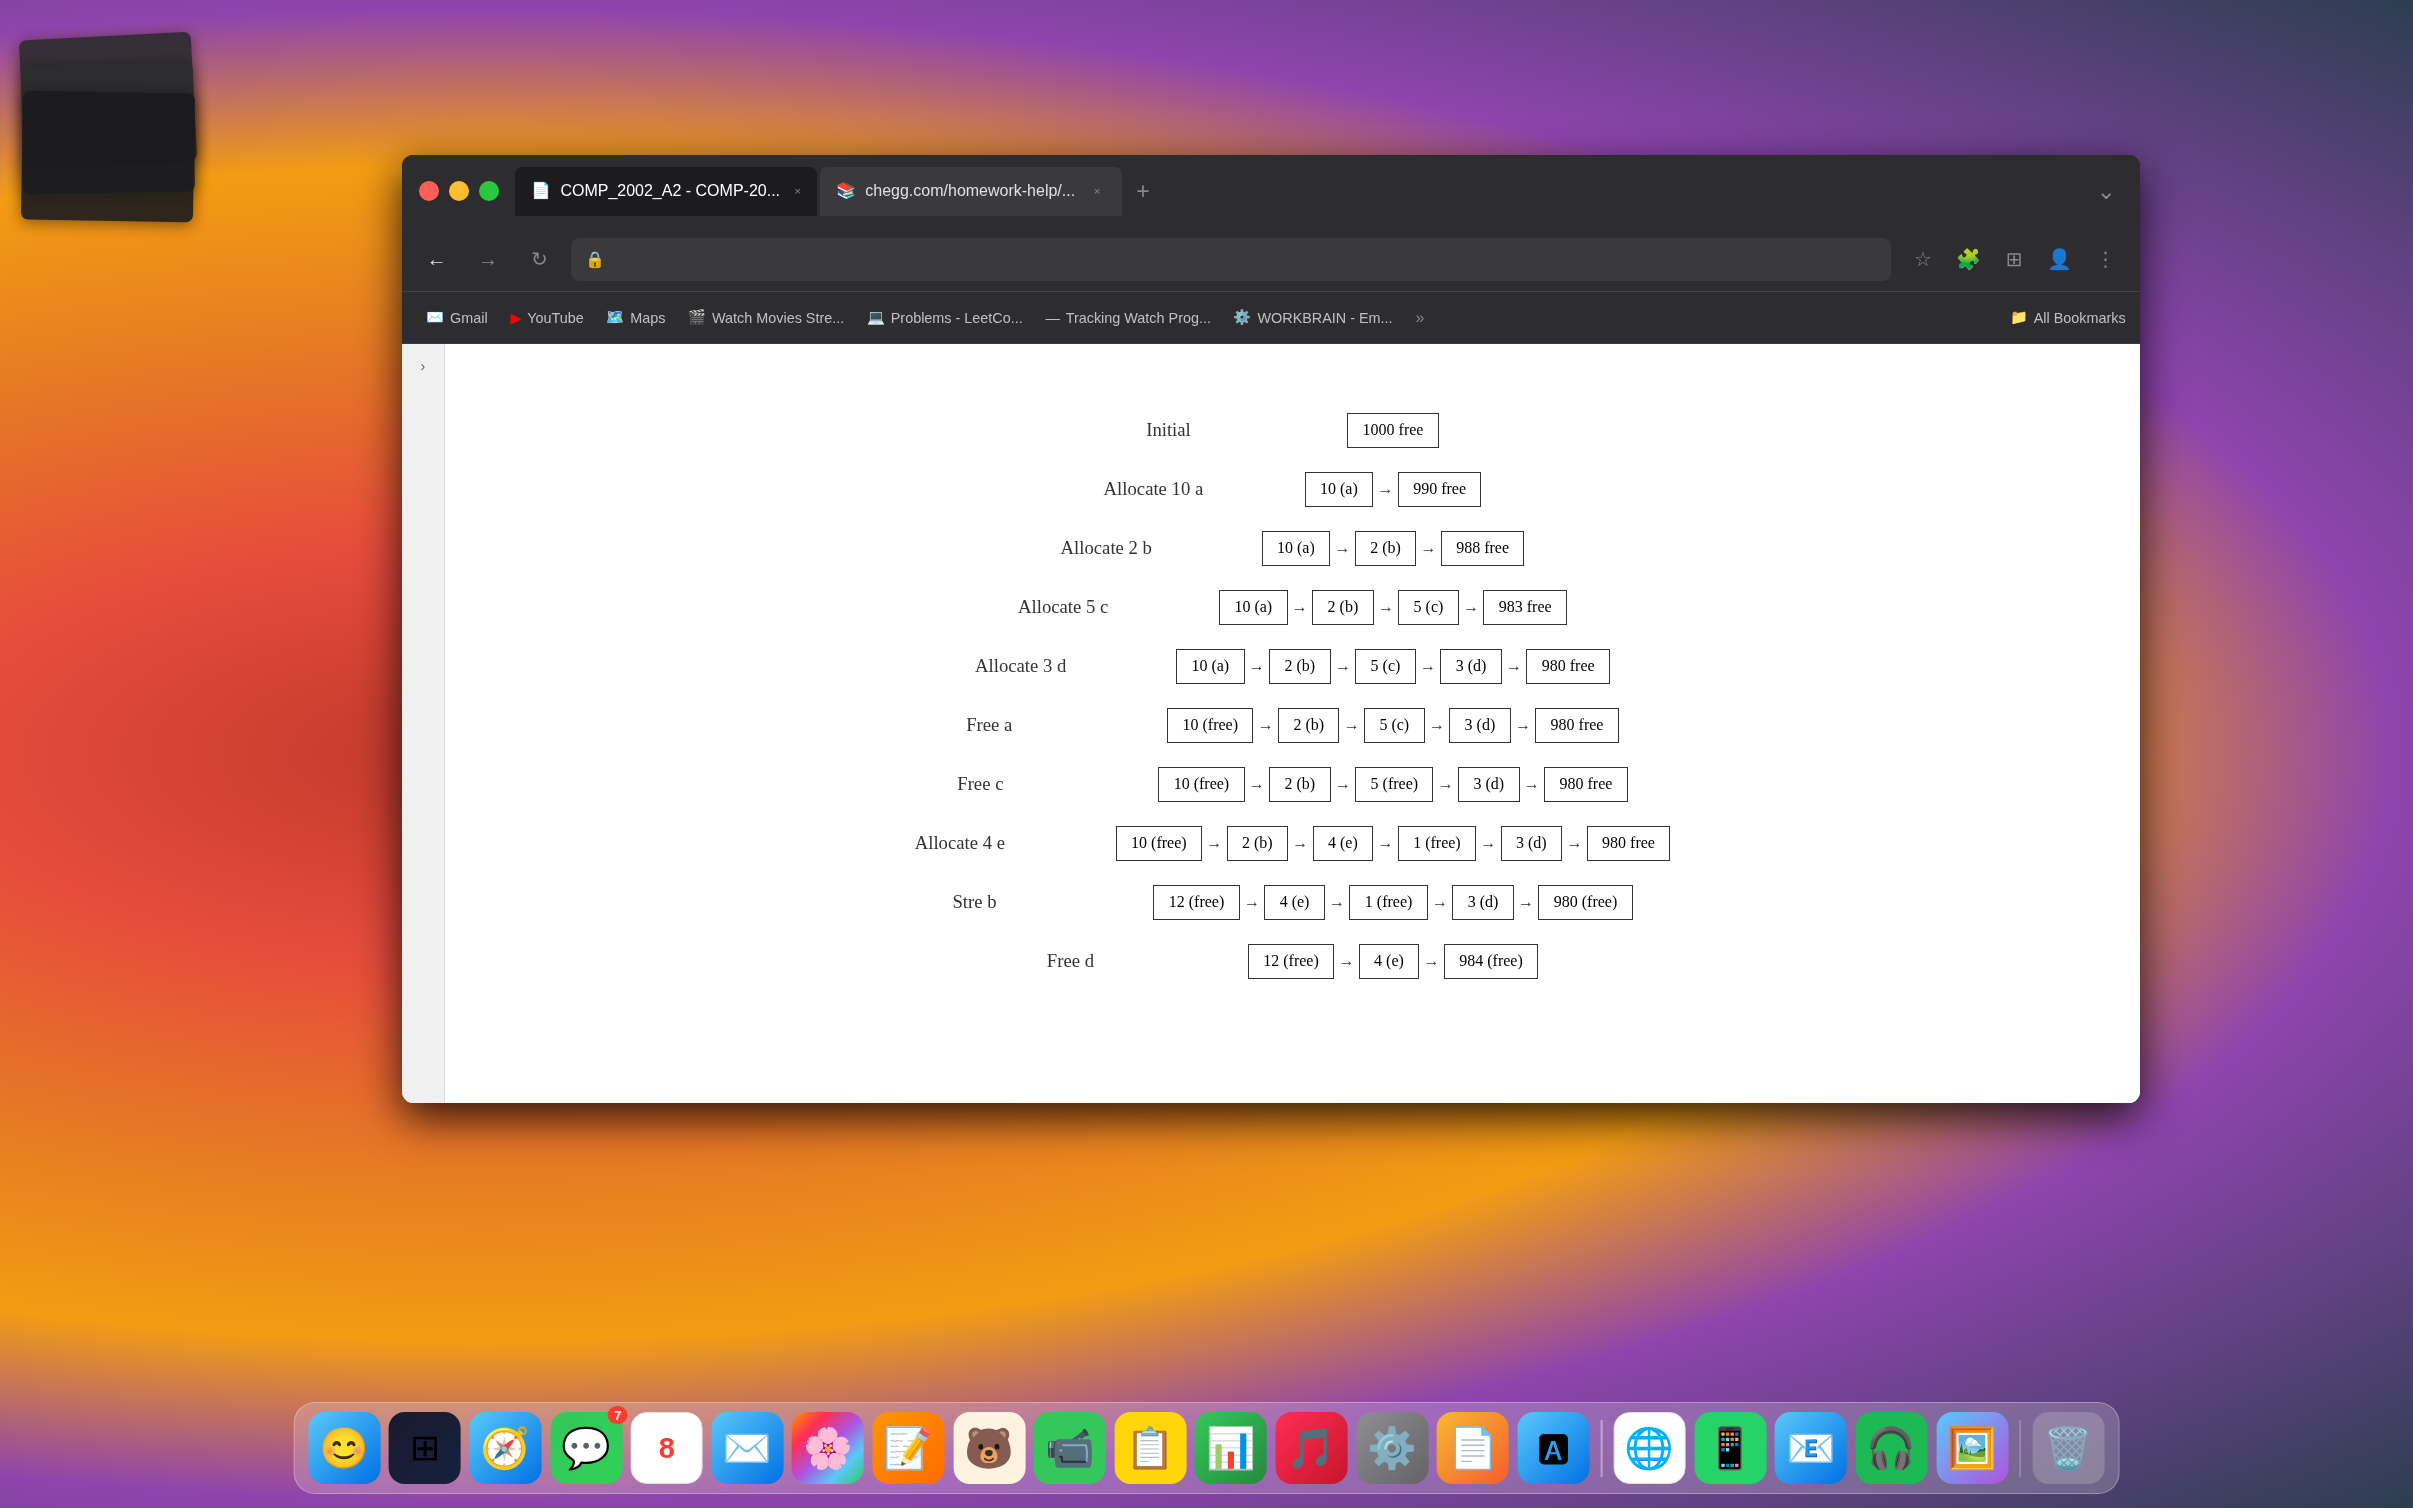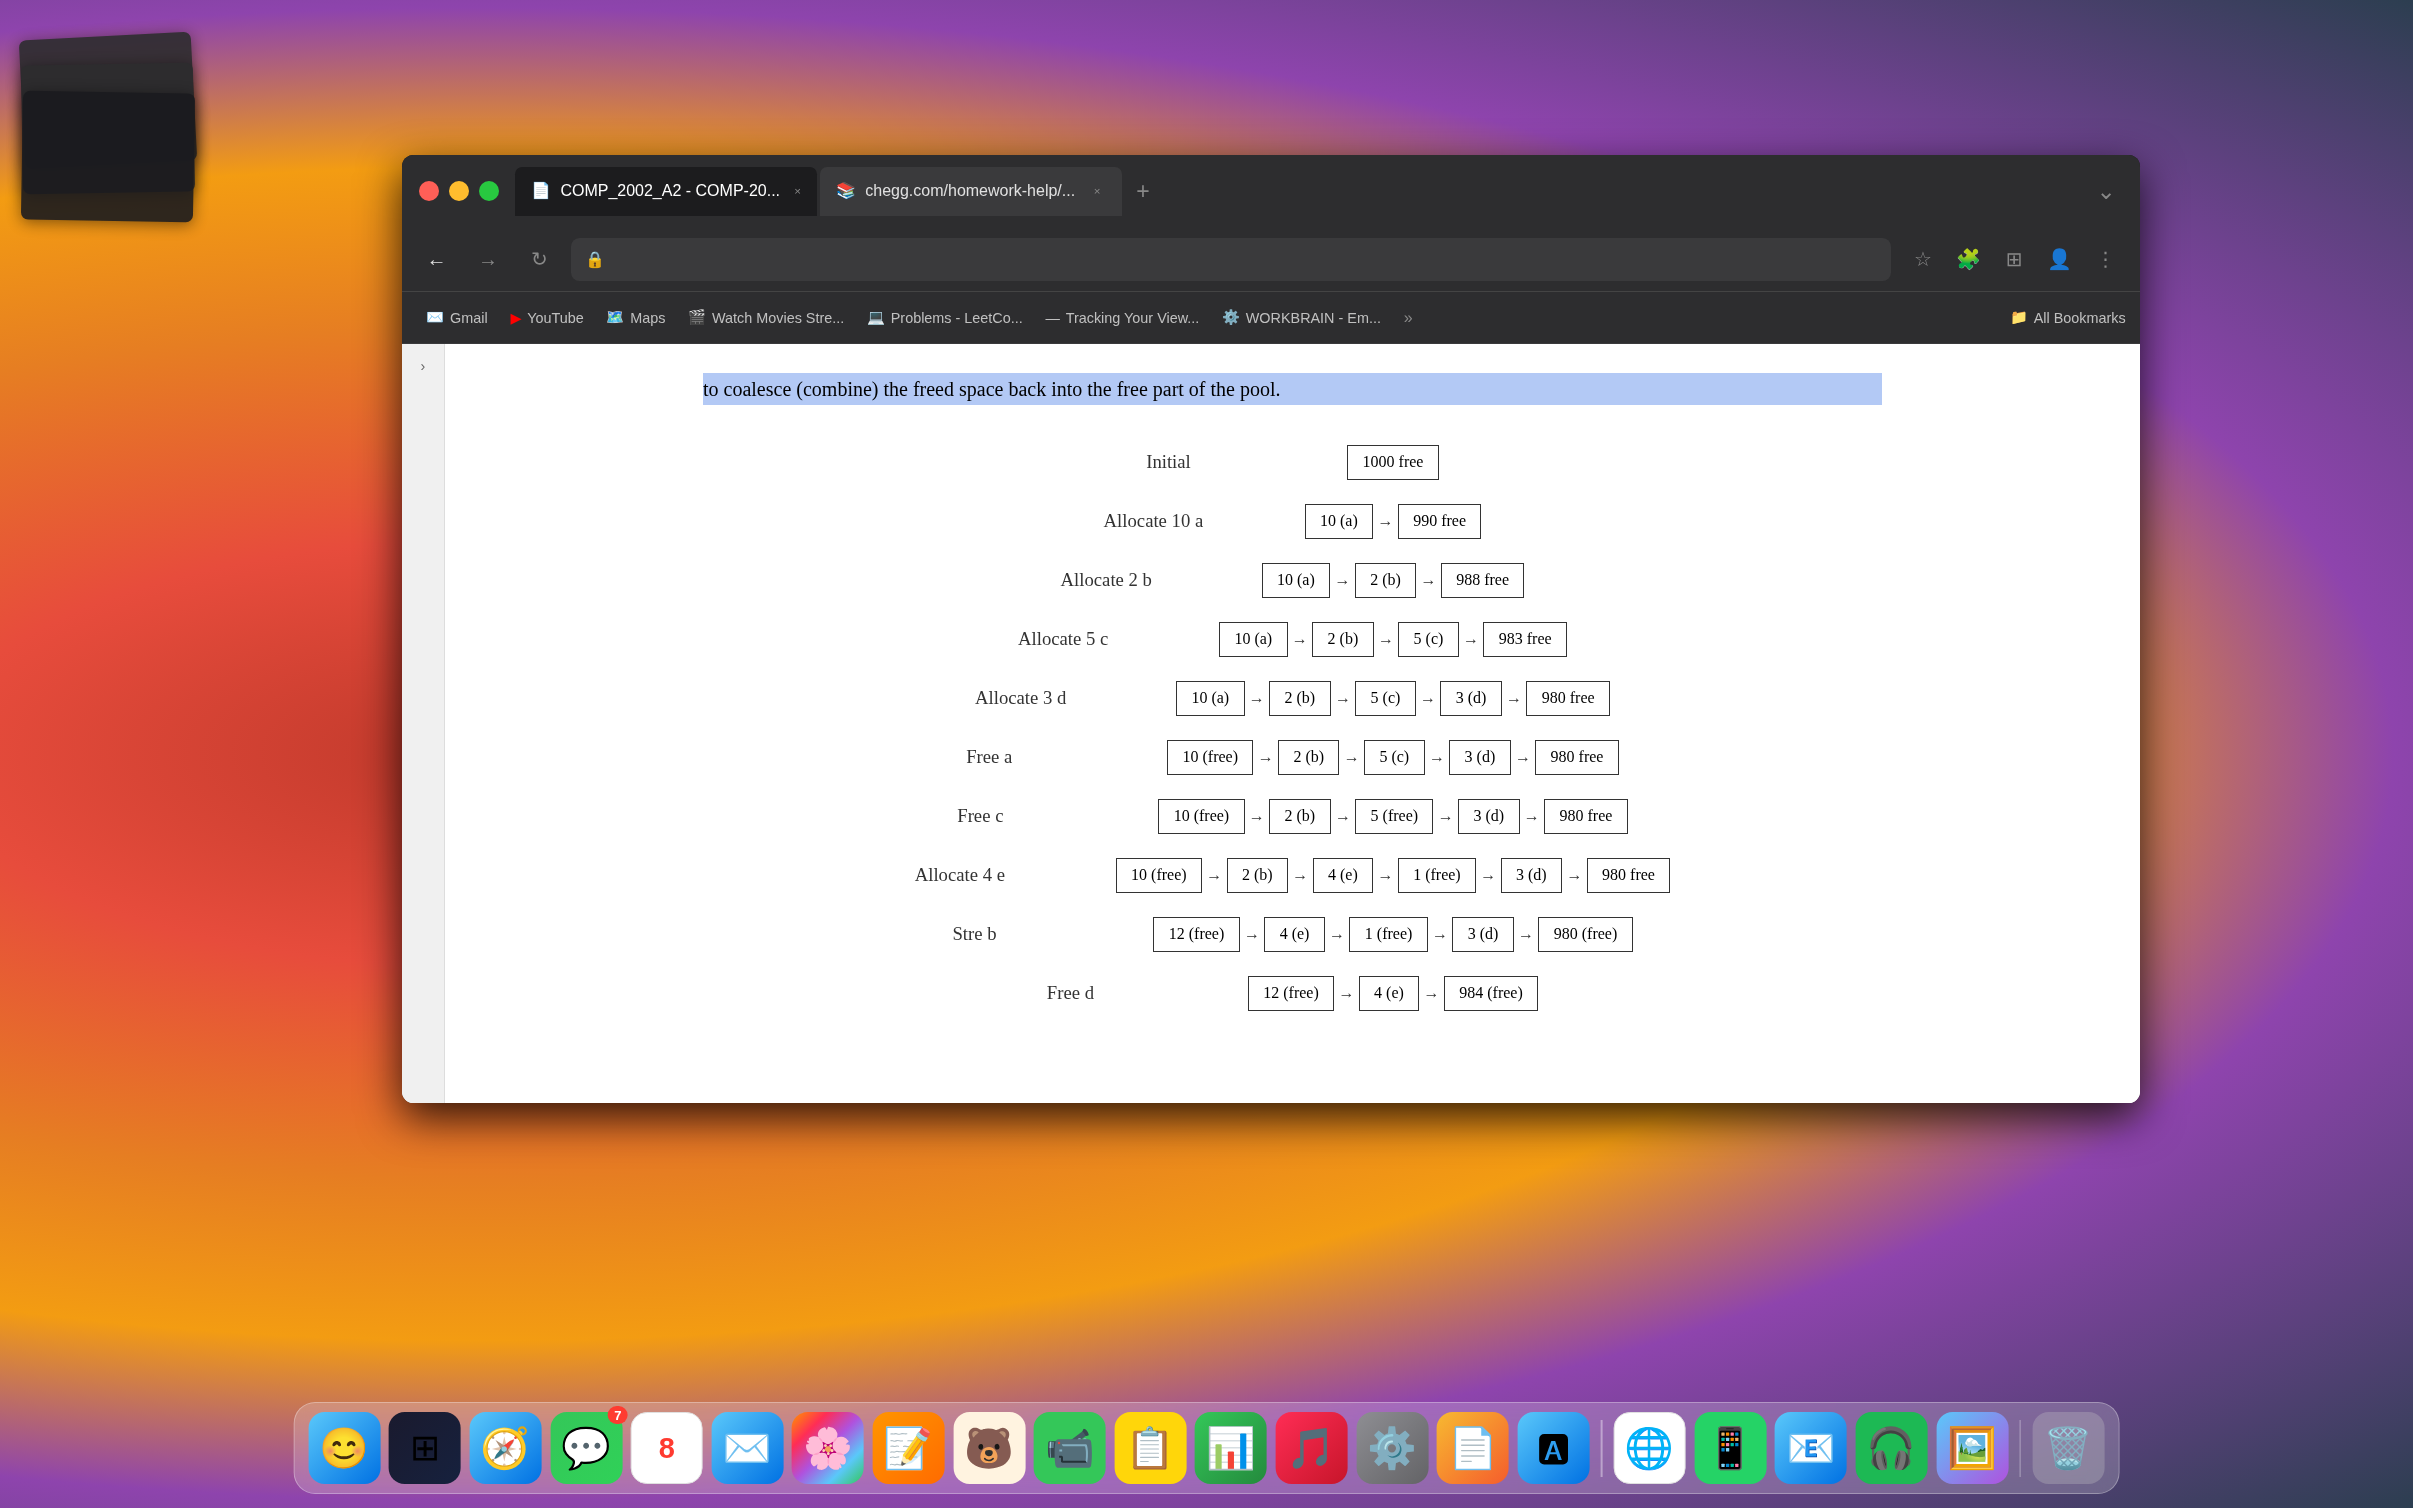--- a/index.html
+++ b/index.html
@@ -487,21 +487,21 @@
     <div class="bookmark-item">
       <span style="font-size:14.4px;">🎬</span>
       <span>Watch Movies Stre...</span>
     </div>
     <div class="bookmark-item">
       <span style="font-size:14.4px;">💻</span>
       <span>Problems - LeetCo...</span>
     </div>
     <div class="bookmark-item">
       <span style="font-size:14.4px;">—</span>
-      <span>Tracking Your View...</span>
+      <span>Tracking Watch Prog...</span>
     </div>
     <div class="bookmark-item">
       <span style="font-size:14.4px;">⚙️</span>
       <span>WORKBRAIN - Em...</span>
     </div>
     <div class="bookmarks-more">»</div>
     <div class="bookmarks-folder">
       <span>📁</span>
       <span>All Bookmarks</span>
     </div>
@@ -509,23 +509,20 @@
 
   <div class="content-area">
 
     <div class="sidebar-panel">
       <div class="sidebar-toggle">›</div>
     </div>
 
     <div class="main-content">
       <div class="doc-content">
 
-        <p class="highlighted-text">
-          <span>to coalesce (combine) the freed space back into the free part of the pool.</span>
-        </p>
 
         <div class="diagram-container">
 
           <div class="diagram-row">
             <span class="row-label">Initial</span>
             <div class="row-blocks">
               <div class="mem-block free-block">1000 free</div>
             </div>
           </div>
 

